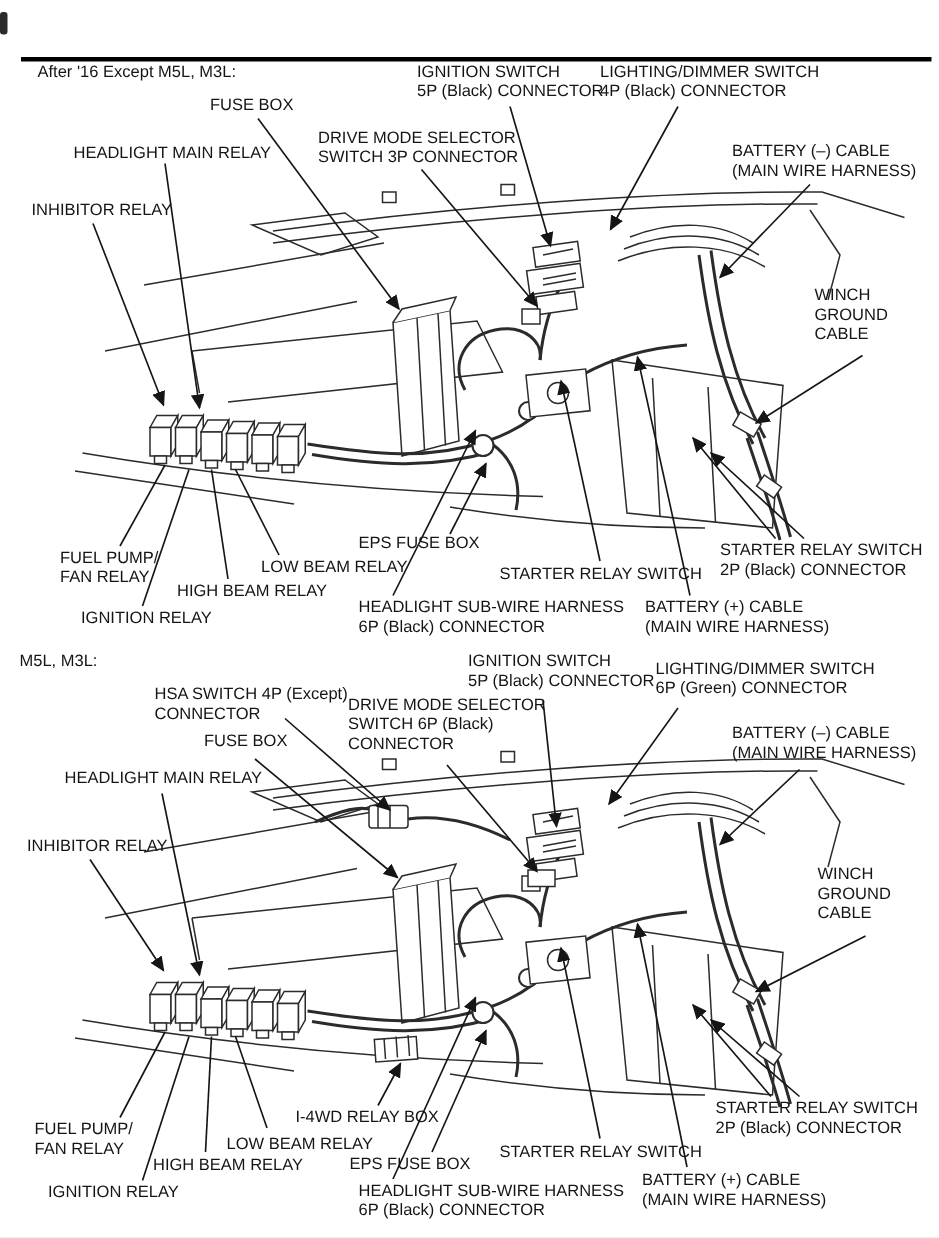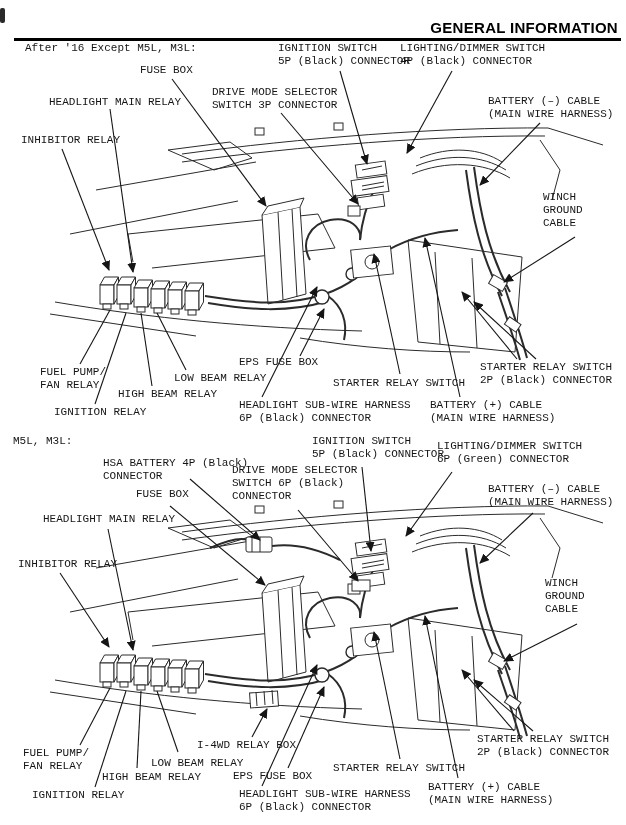--- a/index.html
+++ b/index.html
@@ -10,34 +10,33 @@
   }
   .header-title{
     position:absolute;top:19px;right:8px;
     font-size:15px;font-weight:bold;letter-spacing:.3px;color:#000;
   }
   .header-rule{
     position:absolute;top:38px;left:14px;right:5px;height:2.6px;background:#000;
   }
   .lbl{
     position:absolute;font-size:11px;line-height:1.19;
-    white-space:pre-line;color:#151515;letter-spacing:0;font-family:Liberation Mono, monospace;
+    white-space:pre-line;color:#151515;letter-spacing:0;
   }
   .variant{font-size:11px;color:#151515;}
   svg.art{position:absolute;left:0;top:0;}
   .artifact{position:absolute;background:#2a2a2a;border-radius:2px;}
 </style>
 </head>
 <body>
 
 <div class="page">
 
   <div class="artifact" style="left:0;top:8px;width:5px;height:15px"></div>
 
-  <div class="header-title">GENERAL INFORMATION</div>
   <div class="header-rule"></div>
 
   <svg class="art" width="626" height="825" viewBox="0 0 626 825">
     <defs>
       <marker id="arw" markerWidth="11" markerHeight="9" refX="9" refY="4.5" orient="auto" markerUnits="userSpaceOnUse">
         <path d="M0,0 L10,4.5 L0,9 Z" fill="#151515"></path>
       </marker>
 
       <g id="cube" stroke="#2b2b2b" stroke-width="1" fill="#ffffff">
         <path d="M0,8 L4.5,0 L18.5,0 L14,8 Z"></path>
@@ -215,21 +214,21 @@
   <div class="lbl" style="left:54px;top:406px">IGNITION RELAY</div>
   <div class="lbl" style="left:333px;top:377px">STARTER RELAY SWITCH</div>
   <div class="lbl" style="left:239px;top:399px">HEADLIGHT SUB-WIRE HARNESS
 6P (Black) CONNECTOR</div>
   <div class="lbl" style="left:480px;top:361px">STARTER RELAY SWITCH
 2P (Black) CONNECTOR</div>
   <div class="lbl" style="left:430px;top:399px">BATTERY (+) CABLE
 (MAIN WIRE HARNESS)</div>
 
   <div class="lbl variant" style="left:13px;top:435px">M5L, M3L:</div>
-  <div class="lbl" style="left:103px;top:457px">HSA BATTERY 4P (Black)
+  <div class="lbl" style="left:103px;top:457px">HSA SWITCH 4P (Except)
 CONNECTOR</div>
   <div class="lbl" style="left:136px;top:488px">FUSE BOX</div>
   <div class="lbl" style="left:232px;top:464px">DRIVE MODE SELECTOR
 SWITCH 6P (Black)
 CONNECTOR</div>
   <div class="lbl" style="left:312px;top:435px">IGNITION SWITCH
 5P (Black) CONNECTOR</div>
   <div class="lbl" style="left:437px;top:440px">LIGHTING/DIMMER SWITCH
 6P (Green) CONNECTOR</div>
   <div class="lbl" style="left:43px;top:513px">HEADLIGHT MAIN RELAY</div>

